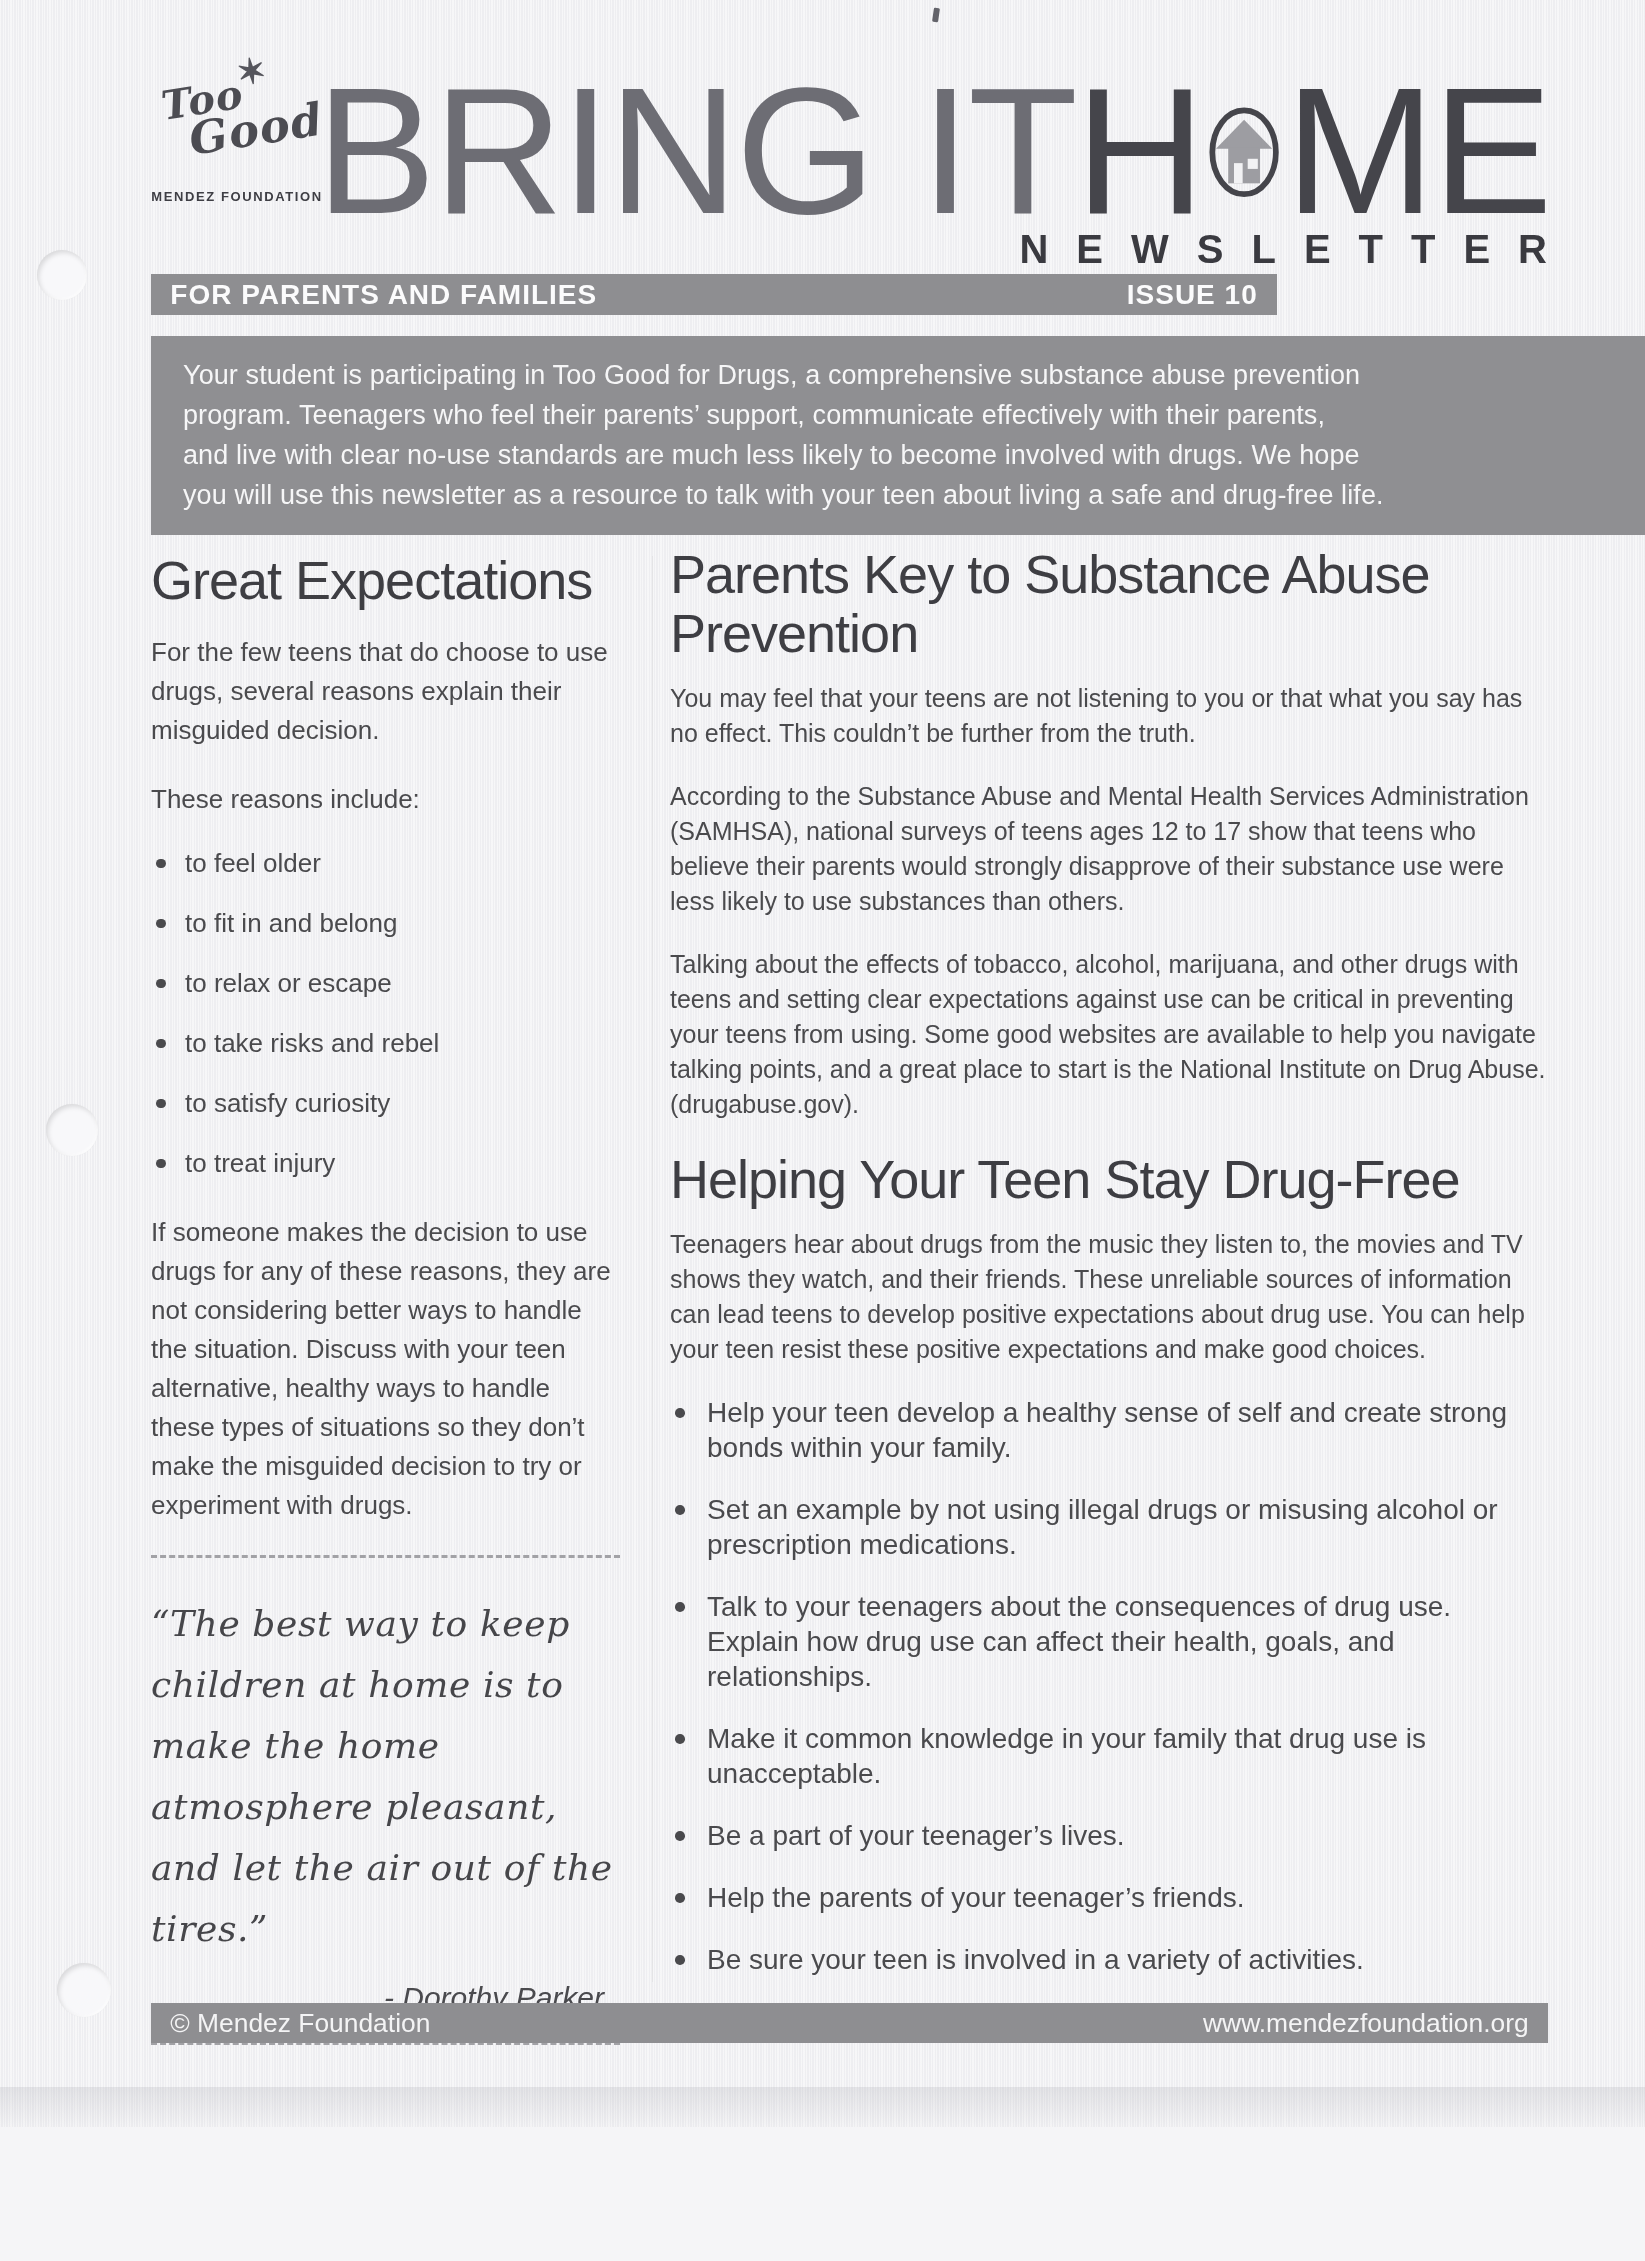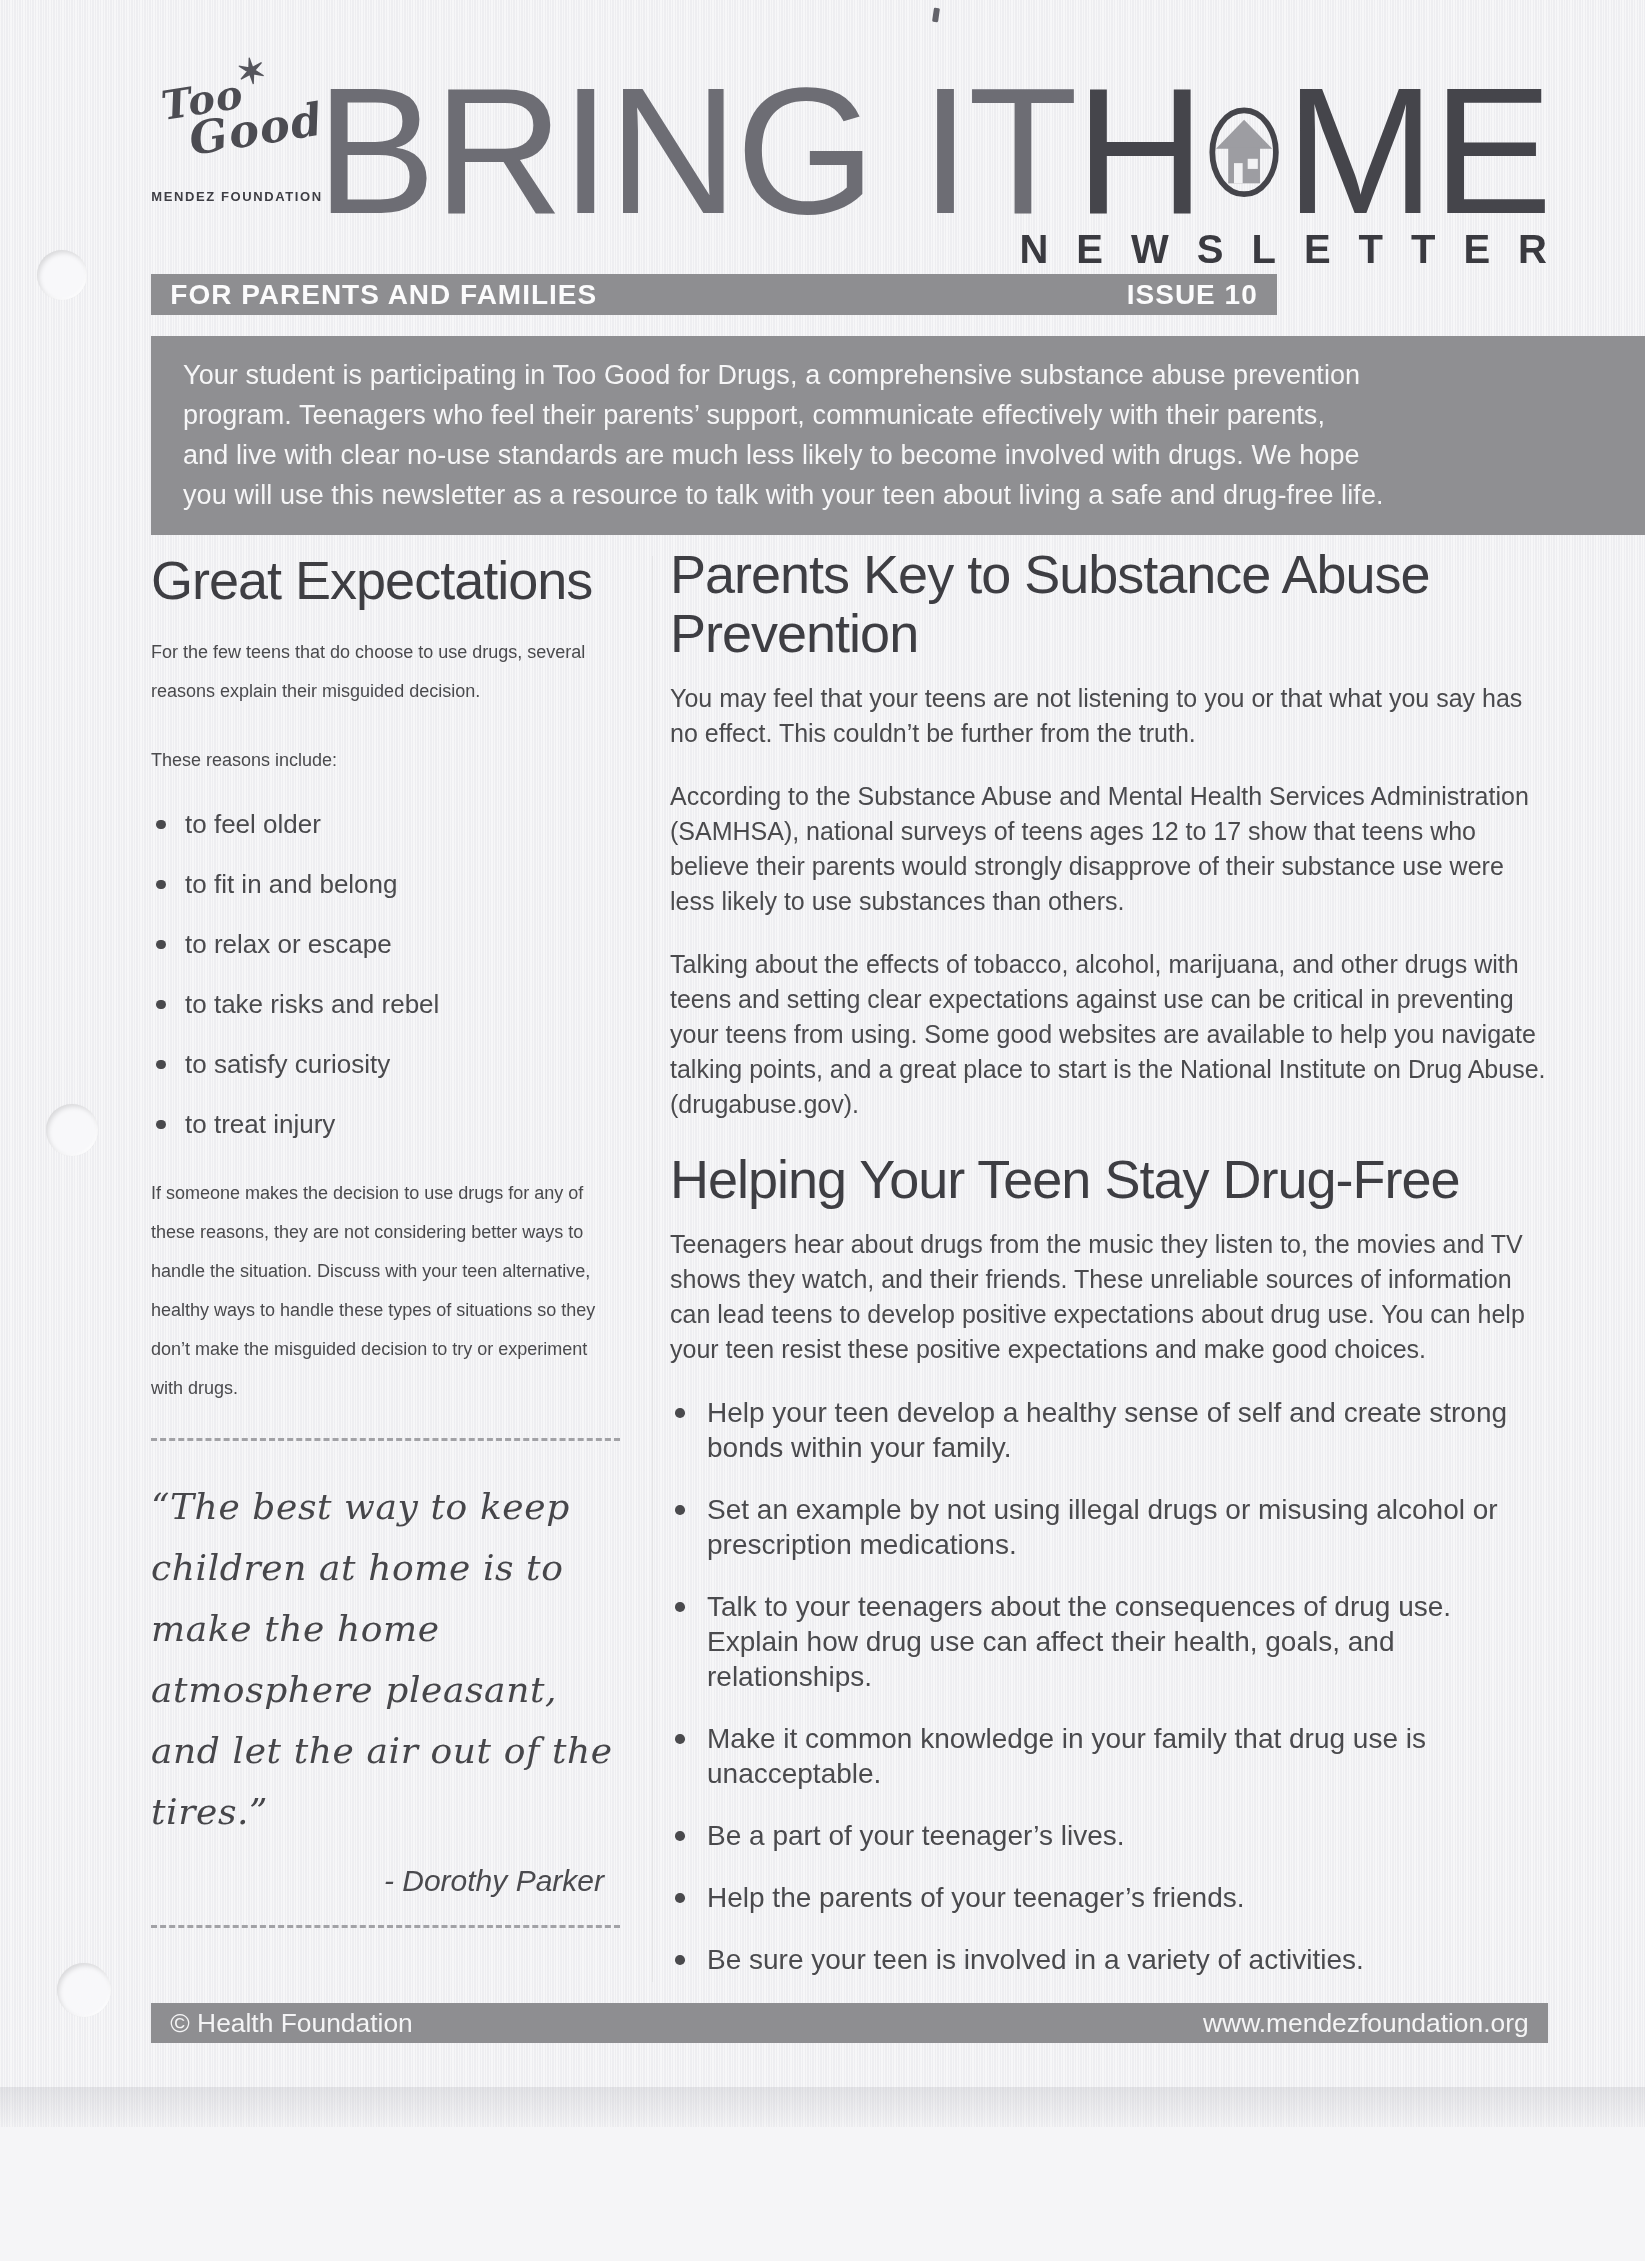--- a/index.html
+++ b/index.html
@@ -55,21 +55,21 @@
 
   
   .col-rule{position:absolute;left:652px;top:556px;width:1.3px;height:1426px;background:rgba(60,60,70,0.06);}
 
   
   .col-left{position:absolute;left:151px;top:549px;width:469px;}
   .col-right{position:absolute;left:670px;top:545px;width:878px;}
   h1{font-size:54px;line-height:62px;font-weight:400;letter-spacing:-1px;color:#3e3e43;margin:0 0 22px 0;}
   .col-right h1{line-height:59px;margin-bottom:18px;}
   .h-gap{margin-top:10.3px;}
-  .col-left p{font-size:18px;line-height:39px;margin:0 0 30px 0;}
+  .col-left p{font-size:26px;line-height:39px;margin:0 0 30px 0;}
   .col-right p{font-size:25px;line-height:35px;margin:0 0 28px 0;}
   .list-intro{margin-bottom:24.5px !important;}
 
   ul.bullets{list-style:none;margin:0;padding:0;}
   ul.bullets li{position:relative;font-size:26px;line-height:39px;padding-left:34px;}
   ul.bullets-left li{margin-bottom:21px;}
   ul.bullets-left{margin-bottom:30px;}
   ul.bullets-right li{font-size:28px;line-height:35px;padding-left:37px;margin-bottom:27px;}
   ul.bullets li::before{content:"";position:absolute;left:5.2px;top:15px;width:9.7px;height:9.7px;border-radius:50%;background:#4a4a4d;}
   ul.bullets-right li::before{top:13px;}
@@ -163,20 +163,20 @@
         <li class="bullet">Set an example by not using illegal drugs or misusing alcohol or prescription medications.</li>
         <li class="bullet">Talk to your teenagers about the consequences of drug use.  Explain how drug use can affect their health, goals, and relationships.</li>
         <li class="bullet">Make it common knowledge in your family that drug use is unacceptable.</li>
         <li class="bullet">Be a part of your teenager’s lives.</li>
         <li class="bullet">Help the parents of your teenager’s friends.</li>
         <li class="bullet">Be sure your teen is involved in a variety of activities.</li>
       </ul>
   </section>
 
   <footer class="footer">
-    <span>© Health Foundation</span>
+    <span>© Mendez Foundation</span>
     <span>www.mendezfoundation.org</span>
   </footer>
 
   <div class="edge-bottom"></div>
   <div class="paper-lower"></div>
 </div>
 
 
 </body></html>

